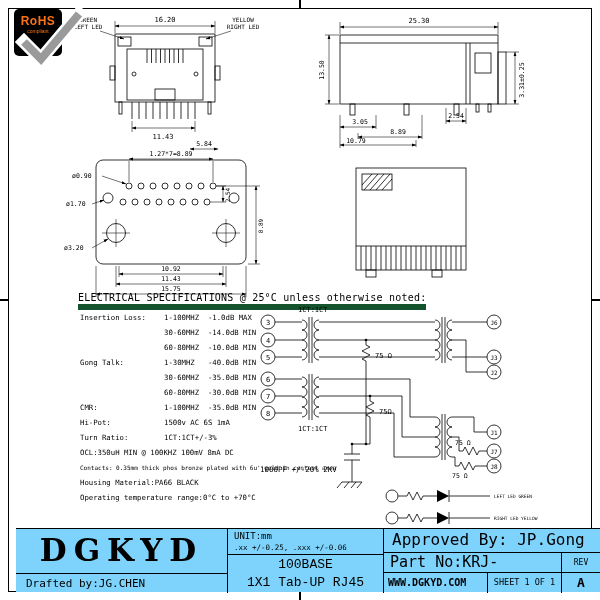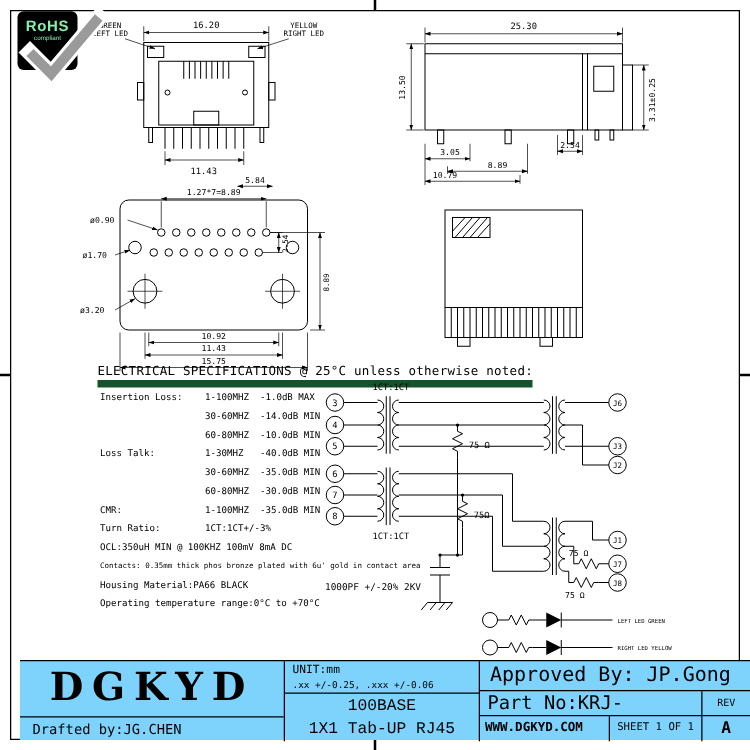--- a/index.html
+++ b/index.html
@@ -8,21 +8,21 @@
   .page { position:absolute; left:0; top:0; width:600px; height:600px; background:#fff; overflow:hidden; }
   .frame { position:absolute; left:8px; top:8px; width:584px; height:584px; border:1.6px solid #000; }
   .tick { position:absolute; background:#000; }
   .dwg { position:absolute; }
   svg { stroke:#000; fill:none; stroke-width:0.8; font-family:"DejaVu Sans Mono", monospace; }
   svg text { fill:#000; stroke:none; }
   .thin { stroke-width:0.55; }
   .fil { fill:#000; stroke:none; }
   
   .rohs { position:absolute; left:14px; top:9px; width:48px; height:47px; background:#000; border-radius:5px;
-          color:#86efac; text-align:center; z-index:2; }
+          color:#f97316; text-align:center; z-index:2; }
   .rohs-title { font-size:12px; font-weight:bold; margin-top:5px; font-family:"Liberation Sans", sans-serif; letter-spacing:0.5px; }
   .rohs-sub { font-size:5px; font-family:"Liberation Sans", sans-serif; }
   .rohs-check { position:absolute; left:8px; top:6px; z-index:3; }
   
   .spec-title { position:absolute; left:78px; top:292px; font-size:10px; letter-spacing:0.2px;
                 border-bottom:6px solid #14532d; padding-bottom:1px; }
   .specs { position:absolute; left:80px; top:310px; width:240px; font-size:7.3px; }
   .srow { display:flex; height:15px; line-height:15px; white-space:pre; }
   .slabel { width:84px; flex:0 0 84px; }
   .sval { white-space:pre; }
@@ -282,24 +282,25 @@
       <rect x="96" y="112" width="10" height="7"></rect>
     </g>
   </svg>
 
   <div class="spec-title">ELECTRICAL SPECIFICATIONS @ 25°C unless otherwise noted:</div>
 
   <div class="specs">
     <div class="srow"><span class="slabel">Insertion Loss:</span><span class="sval">1-100MHZ  -1.0dB MAX</span></div>
     <div class="srow"><span class="slabel"></span><span class="sval">30-60MHZ  -14.0dB MIN</span></div>
     <div class="srow"><span class="slabel"></span><span class="sval">60-80MHZ  -10.0dB MIN</span></div>
-    <div class="srow"><span class="slabel">Loss Talk:</span><span class="sval">1-30MHZ   -40.0dB MIN</span></div>
+    <div class="srow"><span class="slabel">Gong Talk:</span><span class="sval">1-30MHZ   -40.0dB MIN</span></div>
     <div class="srow"><span class="slabel"></span><span class="sval">30-60MHZ  -35.0dB MIN</span></div>
     <div class="srow"><span class="slabel"></span><span class="sval">60-80MHZ  -30.0dB MIN</span></div>
     <div class="srow"><span class="slabel">CMR:</span><span class="sval">1-100MHZ  -35.0dB MIN</span></div>
+    <div class="srow"><span class="slabel">Hi-Pot:</span><span class="sval">1500v AC 6S 1mA</span></div>
     <div class="srow"><span class="slabel">Turn Ratio:</span><span class="sval">1CT:1CT+/-3%</span></div>
     <div class="sfull">OCL:350uH MIN @ 100KHZ 100mV 8mA DC</div>
     <div class="sfull small">Contacts: 0.35mm thick phos bronze plated with 6u' gold in contact area</div>
     <div class="sfull">Housing Material:PA66 BLACK</div>
     <div class="sfull">Operating temperature range:0°C to +70°C</div>
   </div>
 
   <svg class="dwg" style="left:252px;top:304px;" width="298" height="224" viewBox="0 0 298 224">
 
     <g>

